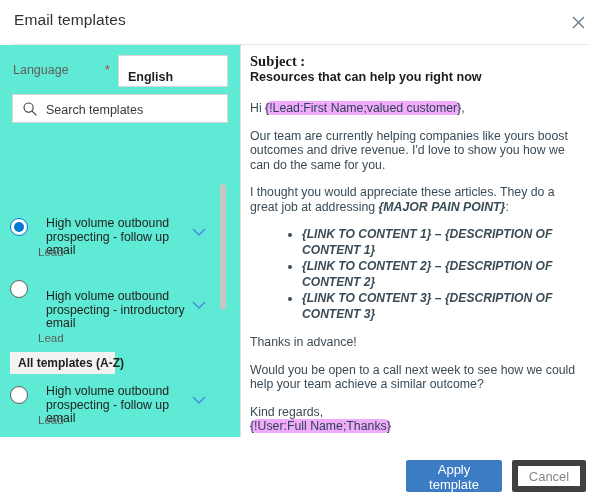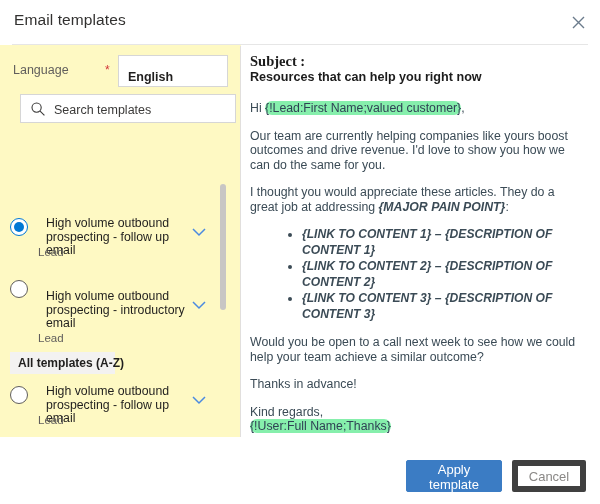--- a/index.html
+++ b/index.html
@@ -56,21 +56,21 @@
     left: 12px; top: 44px;
     width: 576px; height: 1px;
     background: #e6e6e6;
   }
 
   
   .left-pane {
     position: absolute;
     left: 0; top: 45px;
     width: 240px; height: 392px;
-    background: #fef9c3;
+    background: #5eead4;
     padding-left: 19px;
   }
   .lang-row {
     position: absolute;
     left: 12px; top: 10px;
     width: 216px; height: 32px;
   }
   .lang-label {
     position: absolute;
     left: 1px; top: 8px;
@@ -96,21 +96,21 @@
     position: absolute;
     left: 9px; top: 7px;
     font-size: 12.5px;
     font-weight: 700;
     color: #201f1e;
     margin-top: 7px;
   }
 
   .search-box {
     position: absolute;
-    left: 20px; top: 49px;
+    left: 12px; top: 49px;
     width: 216px; height: 29px;
     border: 1px solid #d6d6d6;
     background: #ffffff;
     box-sizing: border-box;
   }
   .search-icon {
     position: absolute;
     left: 9px; top: 6px;
     width: 16px; height: 16px;
   }
@@ -250,21 +250,21 @@
     line-height: 15px;
     margin: 1px 0 0 0;
   }
   .pv-p {
     font-size: 12.3px;
     color: #3b4b56;
     line-height: 14.5px;
     margin: 13px 0 0 0;
   }
   .token {
-    background: #86efac;
+    background: #f0abfc;
     color: #2f4254;
     border-radius: 7px;
   }
   .pain {
     font-style: italic;
     font-weight: 600;
     color: #3b4b56;
   }
   .pv-list {
     margin: 12px 0 0 0;
@@ -405,22 +405,22 @@
       <p class="pv-p">Our team are currently helping companies like yours boost outcomes and drive revenue. I'd love to show you how we can do the same for you.</p>
 
       <p class="pv-p"><span>I thought you would appreciate these articles. They do a great job at addressing </span><span class="pain">{MAJOR PAIN POINT}</span><span>:</span></p>
 
       <ul class="pv-list">
         <li>{LINK TO CONTENT 1} – {DESCRIPTION OF CONTENT 1}</li>
         <li>{LINK TO CONTENT 2} – {DESCRIPTION OF CONTENT 2}</li>
         <li>{LINK TO CONTENT 3} – {DESCRIPTION OF CONTENT 3}</li>
       </ul>
 
+      <p class="pv-p">Thanks in advance!</p>
       <p class="pv-p">Would you be open to a call next week to see how we could help your team achieve a similar outcome?</p>
-      <p class="pv-p">Thanks in advance!</p>
 
       <p class="pv-p"><span>Kind regards,</span><br><span class="token">{!User:Full Name;Thanks}</span></p>
     </div>
   </div>
 
   <div class="footer">
     <button class="btn btn-primary">Apply template</button>
     <button class="btn btn-secondary">Cancel</button>
   </div>
 

